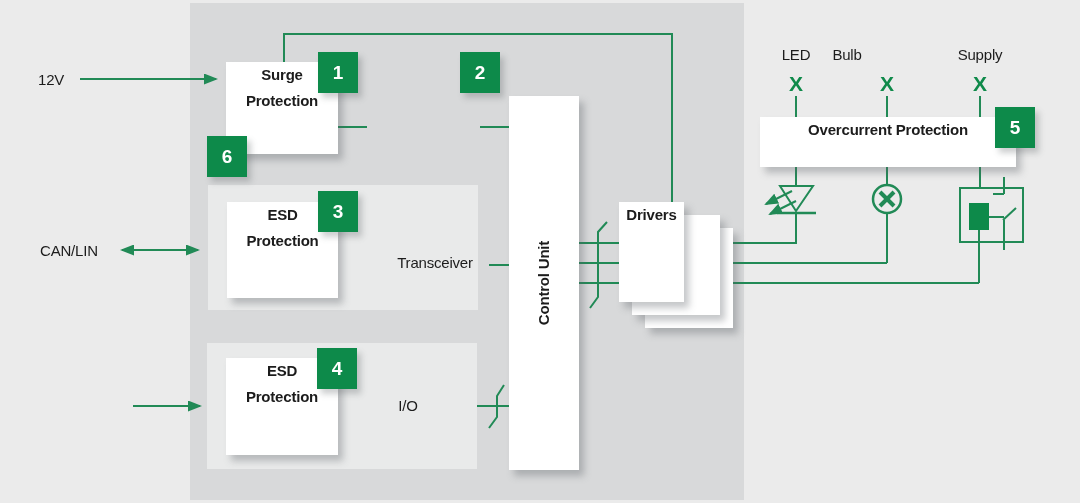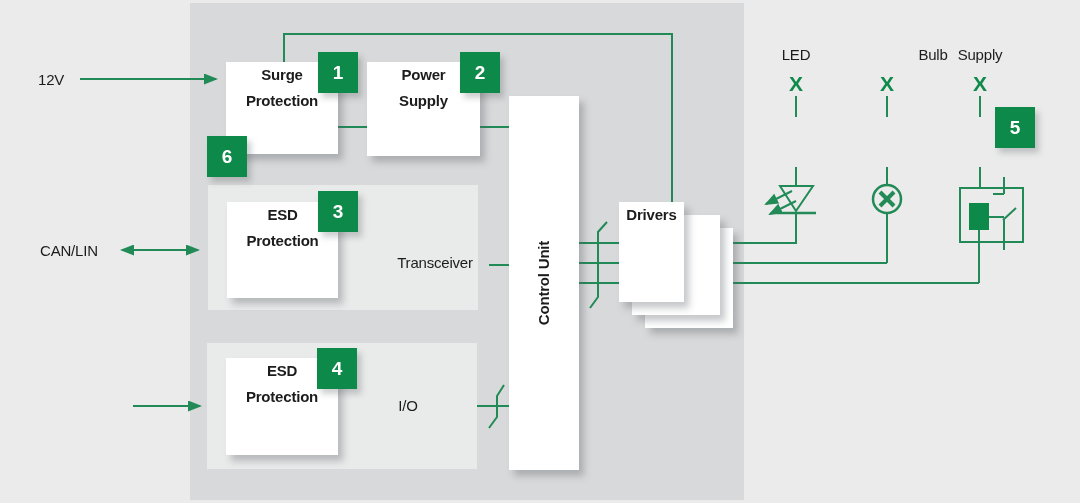--- a/index.html
+++ b/index.html
@@ -113,24 +113,20 @@
       </g>
     </g>
   </svg>
 
 
   <div class="white-box" style="left:226px;top:62px;width:112px;height:92px">
     <span>Surge</span>
     <span>Protection</span>
   </div>
 
-  <div class="white-box" style="left:367px;top:62px;width:113px;height:94px">
-    <span>Power</span>
-    <span>Supply</span>
-  </div>
 
   <div class="white-box" style="left:227px;top:202px;width:111px;height:96px">
     <span>ESD</span>
     <span>Protection</span>
   </div>
 
   <div class="white-box" style="left:226px;top:358px;width:112px;height:97px">
     <span>ESD</span>
     <span>Protection</span>
   </div>
@@ -138,20 +134,23 @@
   <div class="white-box vertical-text" style="left:509px;top:96px;width:70px;height:374px">
     <span>Control Unit</span>
   </div>
 
   <div class="white-box" style="left:645px;top:228px;width:88px;height:100px"></div>
   <div class="white-box" style="left:632px;top:215px;width:88px;height:100px"></div>
   <div class="white-box" style="left:619px;top:202px;width:65px;height:100px">
     <span>Drivers</span>
   </div>
 
+  <div class="white-box" style="left:760px;top:117px;width:256px;height:50px">
+    <span>Overcurrent Protection</span>
+  </div>
 
   <div class="badge" style="left:318px;top:52px">
     <span>1</span>
     </div>
   <div class="badge" style="left:460px;top:52px">
     <span>2</span>
     </div>
   <div class="badge" style="left:318px;top:191px">
     <span>3</span>
     </div>
@@ -164,20 +163,20 @@
   <div class="badge" style="left:207px;top:136px">
     <span>6</span>
     </div>
 
   <div class="free-label" style="left:38px;top:71px">12V</div>
   <div class="free-label" style="left:40px;top:242px">CAN/LIN</div>
   <div class="free-label" style="left:385px;top:254px;width:100px">Transceiver</div>
   <div class="free-label" style="left:390px;top:397px;width:36px">I/O</div>
 
   <div class="free-label" style="left:771px;top:46px;width:50px">LED</div>
-  <div class="free-label" style="left:908px;top:46px;width:50px">Bulb</div>
+  <div class="free-label" style="left:822px;top:46px;width:50px">Bulb</div>
   <div class="free-label" style="left:955px;top:46px;width:50px">Supply</div>
 
   <div class="x-mark" style="left:776px;top:72px">X</div>
   <div class="x-mark" style="left:867px;top:72px">X</div>
   <div class="x-mark" style="left:960px;top:72px">X</div>
 
 </div>
 
 </body></html>

